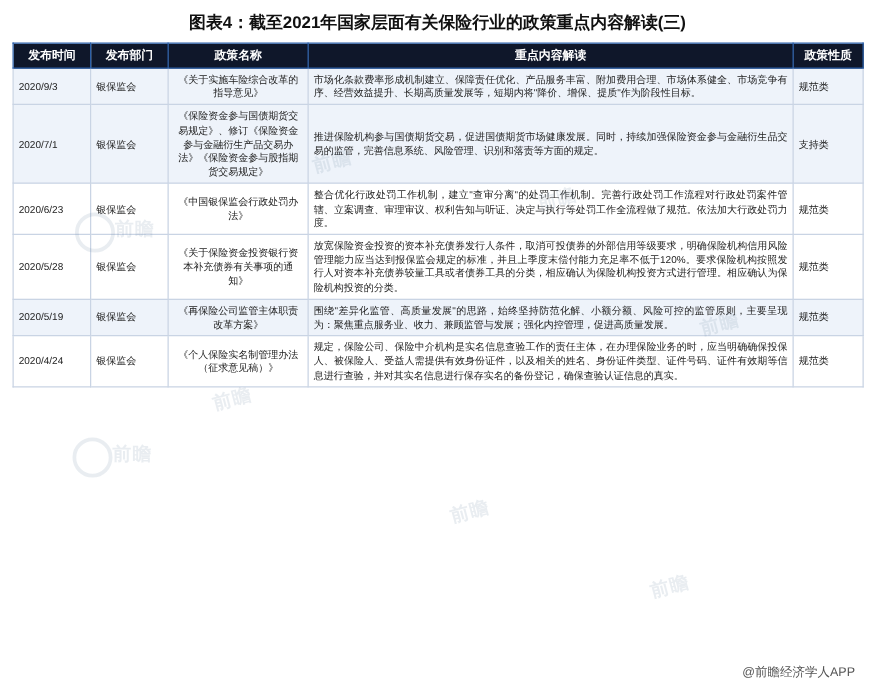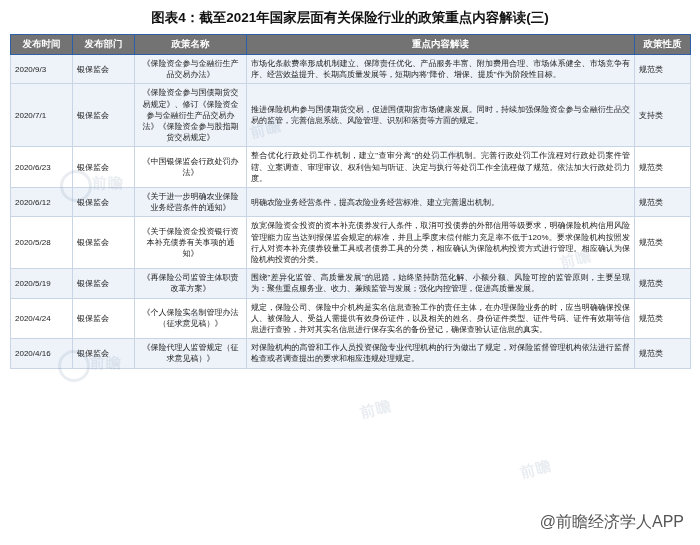--- a/index.html
+++ b/index.html
@@ -32,21 +32,21 @@
     line-height: 16px;
   }
   table.policy-table {
     width: 680px;
     border-collapse: collapse;
     table-layout: fixed;
     font-size: 8px;
     margin: 0 auto;
   }
   table.policy-table th {
-    background: #737373;
+    background: #0f172a;
     color: #ffffff;
     font-size: 9.5px;
     font-weight: bold;
     text-align: center;
     height: 19px;
     border: 1px solid #2b5fa8;
     padding: 0 2px;
   }
   table.policy-table td {
     border: 1px solid #c9d4e4;
@@ -79,22 +79,22 @@
   }
   .source {
     margin-top: 9px;
     padding-left: 22px;
     font-size: 10.5px;
     color: #333333;
   }
   .footer-credit {
     position: absolute;
     right: 16px;
-    bottom: 12px;
-    font-size: 16px;
+    bottom: 0;
+    font-size: 10px;
     color: #555555;
     margin-top: 29px;
   }
   .wm {
     position: absolute;
     color: rgba(120, 140, 170, 0.16);
     font-size: 15px;
     font-weight: bold;
     letter-spacing: 1px;
     pointer-events: none;
@@ -131,43 +131,36 @@
         <th>发布部门</th>
         <th>政策名称</th>
         <th>重点内容解读</th>
         <th>政策性质</th>
       </tr>
     </thead>
     <tbody>
       <tr class="alt">
         <td class="c-date">2020/9/3</td>
         <td class="c-dept">银保监会</td>
-        <td class="c-name">《保险资金参与金融衍生产品交易办法》</td>
+        <td class="c-name">《关于实施车险综合改革的指导意见》</td>
         <td class="c-content">市场化条款费率形成机制建立、保障责任优化、产品服务丰富、附加费用合理、市场体系健全、市场竞争有序、经营效益提升、长期高质量发展等，短期内将"降价、增保、提质"作为阶段性目标。</td>
         <td class="c-nature">规范类</td>
       </tr>
       <tr class="alt">
         <td class="c-date">2020/7/1</td>
         <td class="c-dept">银保监会</td>
         <td class="c-name">《保险资金参与国债期货交易规定》、修订《保险资金参与金融衍生产品交易办法》《保险资金参与股指期货交易规定》</td>
         <td class="c-content">推进保险机构参与国债期货交易，促进国债期货市场健康发展。同时，持续加强保险资金参与金融衍生品交易的监管，完善信息系统、风险管理、识别和落责等方面的规定。</td>
         <td class="c-nature">支持类</td>
       </tr>
       <tr class="norm">
         <td class="c-date">2020/6/23</td>
         <td class="c-dept">银保监会</td>
         <td class="c-name">《中国银保监会行政处罚办法》</td>
         <td class="c-content">整合优化行政处罚工作机制，建立"查审分离"的处罚工作机制。完善行政处罚工作流程对行政处罚案件管辖、立案调查、审理审议、权利告知与听证、决定与执行等处罚工作全流程做了规范。依法加大行政处罚力度。</td>
-        <td class="c-nature">规范类</td>
-      </tr>
-      <tr class="alt">
-        <td class="c-date">2020/6/12</td>
-        <td class="c-dept">银保监会</td>
-        <td class="c-name">《关于进一步明确农业保险业务经营条件的通知》</td>
-        <td class="c-content">明确农险业务经营条件，提高农险业务经营标准、建立完善退出机制。</td>
         <td class="c-nature">规范类</td>
       </tr>
       <tr class="norm">
         <td class="c-date">2020/5/28</td>
         <td class="c-dept">银保监会</td>
         <td class="c-name">《关于保险资金投资银行资本补充债券有关事项的通知》</td>
         <td class="c-content">放宽保险资金投资的资本补充债券发行人条件，取消可投债券的外部信用等级要求，明确保险机构信用风险管理能力应当达到报保监会规定的标准，并且上季度末偿付能力充足率不低于120%。要求保险机构按照发行人对资本补充债券较量工具或者债券工具的分类，相应确认为保险机构投资方式进行管理。相应确认为保险机构投资的分类。</td>
         <td class="c-nature">规范类</td>
       </tr>
       <tr class="alt">
@@ -177,27 +170,20 @@
         <td class="c-content">围绕"差异化监管、高质量发展"的思路，始终坚持防范化解、小额分额、风险可控的监管原则，主要呈现为：聚焦重点服务业、收力、兼顾监管与发展；强化内控管理，促进高质量发展。</td>
         <td class="c-nature">规范类</td>
       </tr>
       <tr class="norm">
         <td class="c-date">2020/4/24</td>
         <td class="c-dept">银保监会</td>
         <td class="c-name">《个人保险实名制管理办法（征求意见稿）》</td>
         <td class="c-content">规定，保险公司、保险中介机构是实名信息查验工作的责任主体，在办理保险业务的时，应当明确确保投保人、被保险人、受益人需提供有效身份证件，以及相关的姓名、身份证件类型、证件号码、证件有效期等信息进行查验，并对其实名信息进行保存实名的备份登记，确保查验认证信息的真实。</td>
         <td class="c-nature">规范类</td>
       </tr>
-      <tr class="alt">
-        <td class="c-date">2020/4/16</td>
-        <td class="c-dept">银保监会</td>
-        <td class="c-name">《保险代理人监管规定（征求意见稿）》</td>
-        <td class="c-content">对保险机构的高管和工作人员投资保险专业代理机构的行为做出了规定，对保险监督管理机构依法进行监督检查或者调查提出的要求和相应违规处理规定。</td>
-        <td class="c-nature">规范类</td>
-      </tr>
     </tbody>
   </table>
 
   <div class="footer-credit">@前瞻经济学人APP</div>
 
   <div class="wm-circle" style="left:60px; top:170px;"></div>
   <div class="wm" style="left:92px; top:174px;">前瞻</div>
   <div class="wm" style="left:250px; top:120px; transform:rotate(-15deg);">前瞻</div>
   <div class="wm" style="left:430px; top:150px; transform:rotate(-15deg);">前瞻</div>
   <div class="wm" style="left:560px; top:250px; transform:rotate(-15deg);">前瞻</div>

